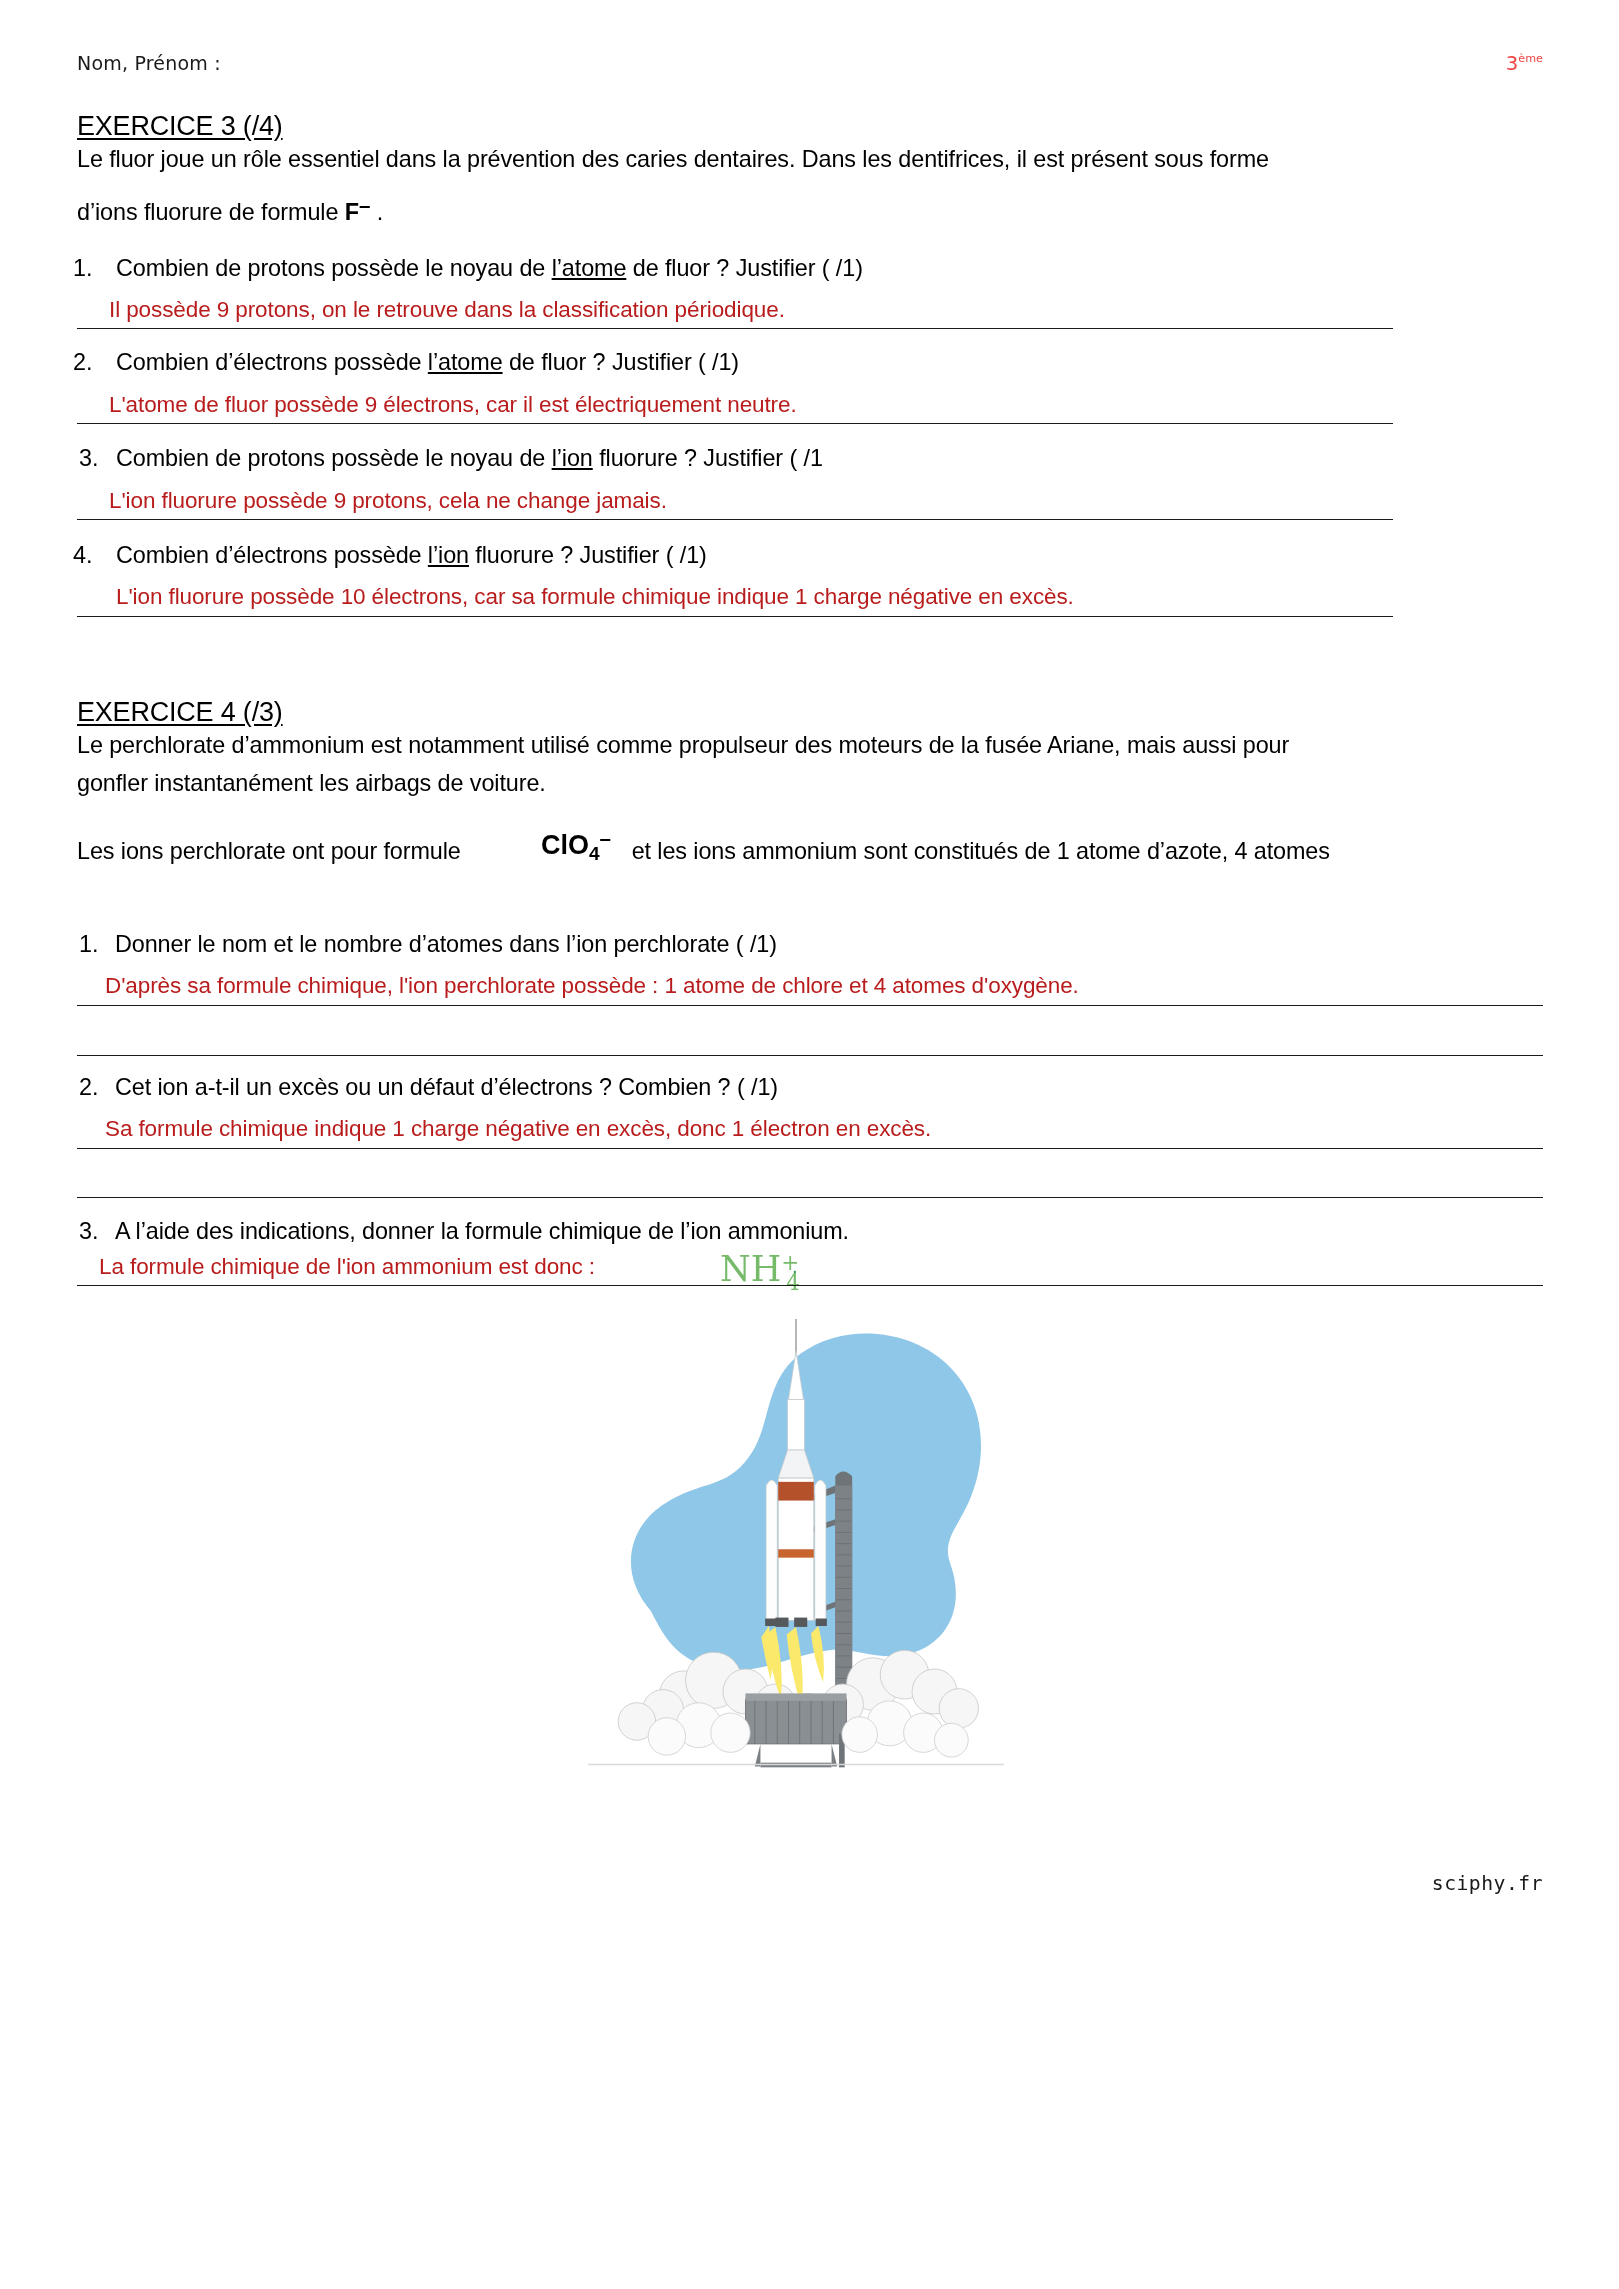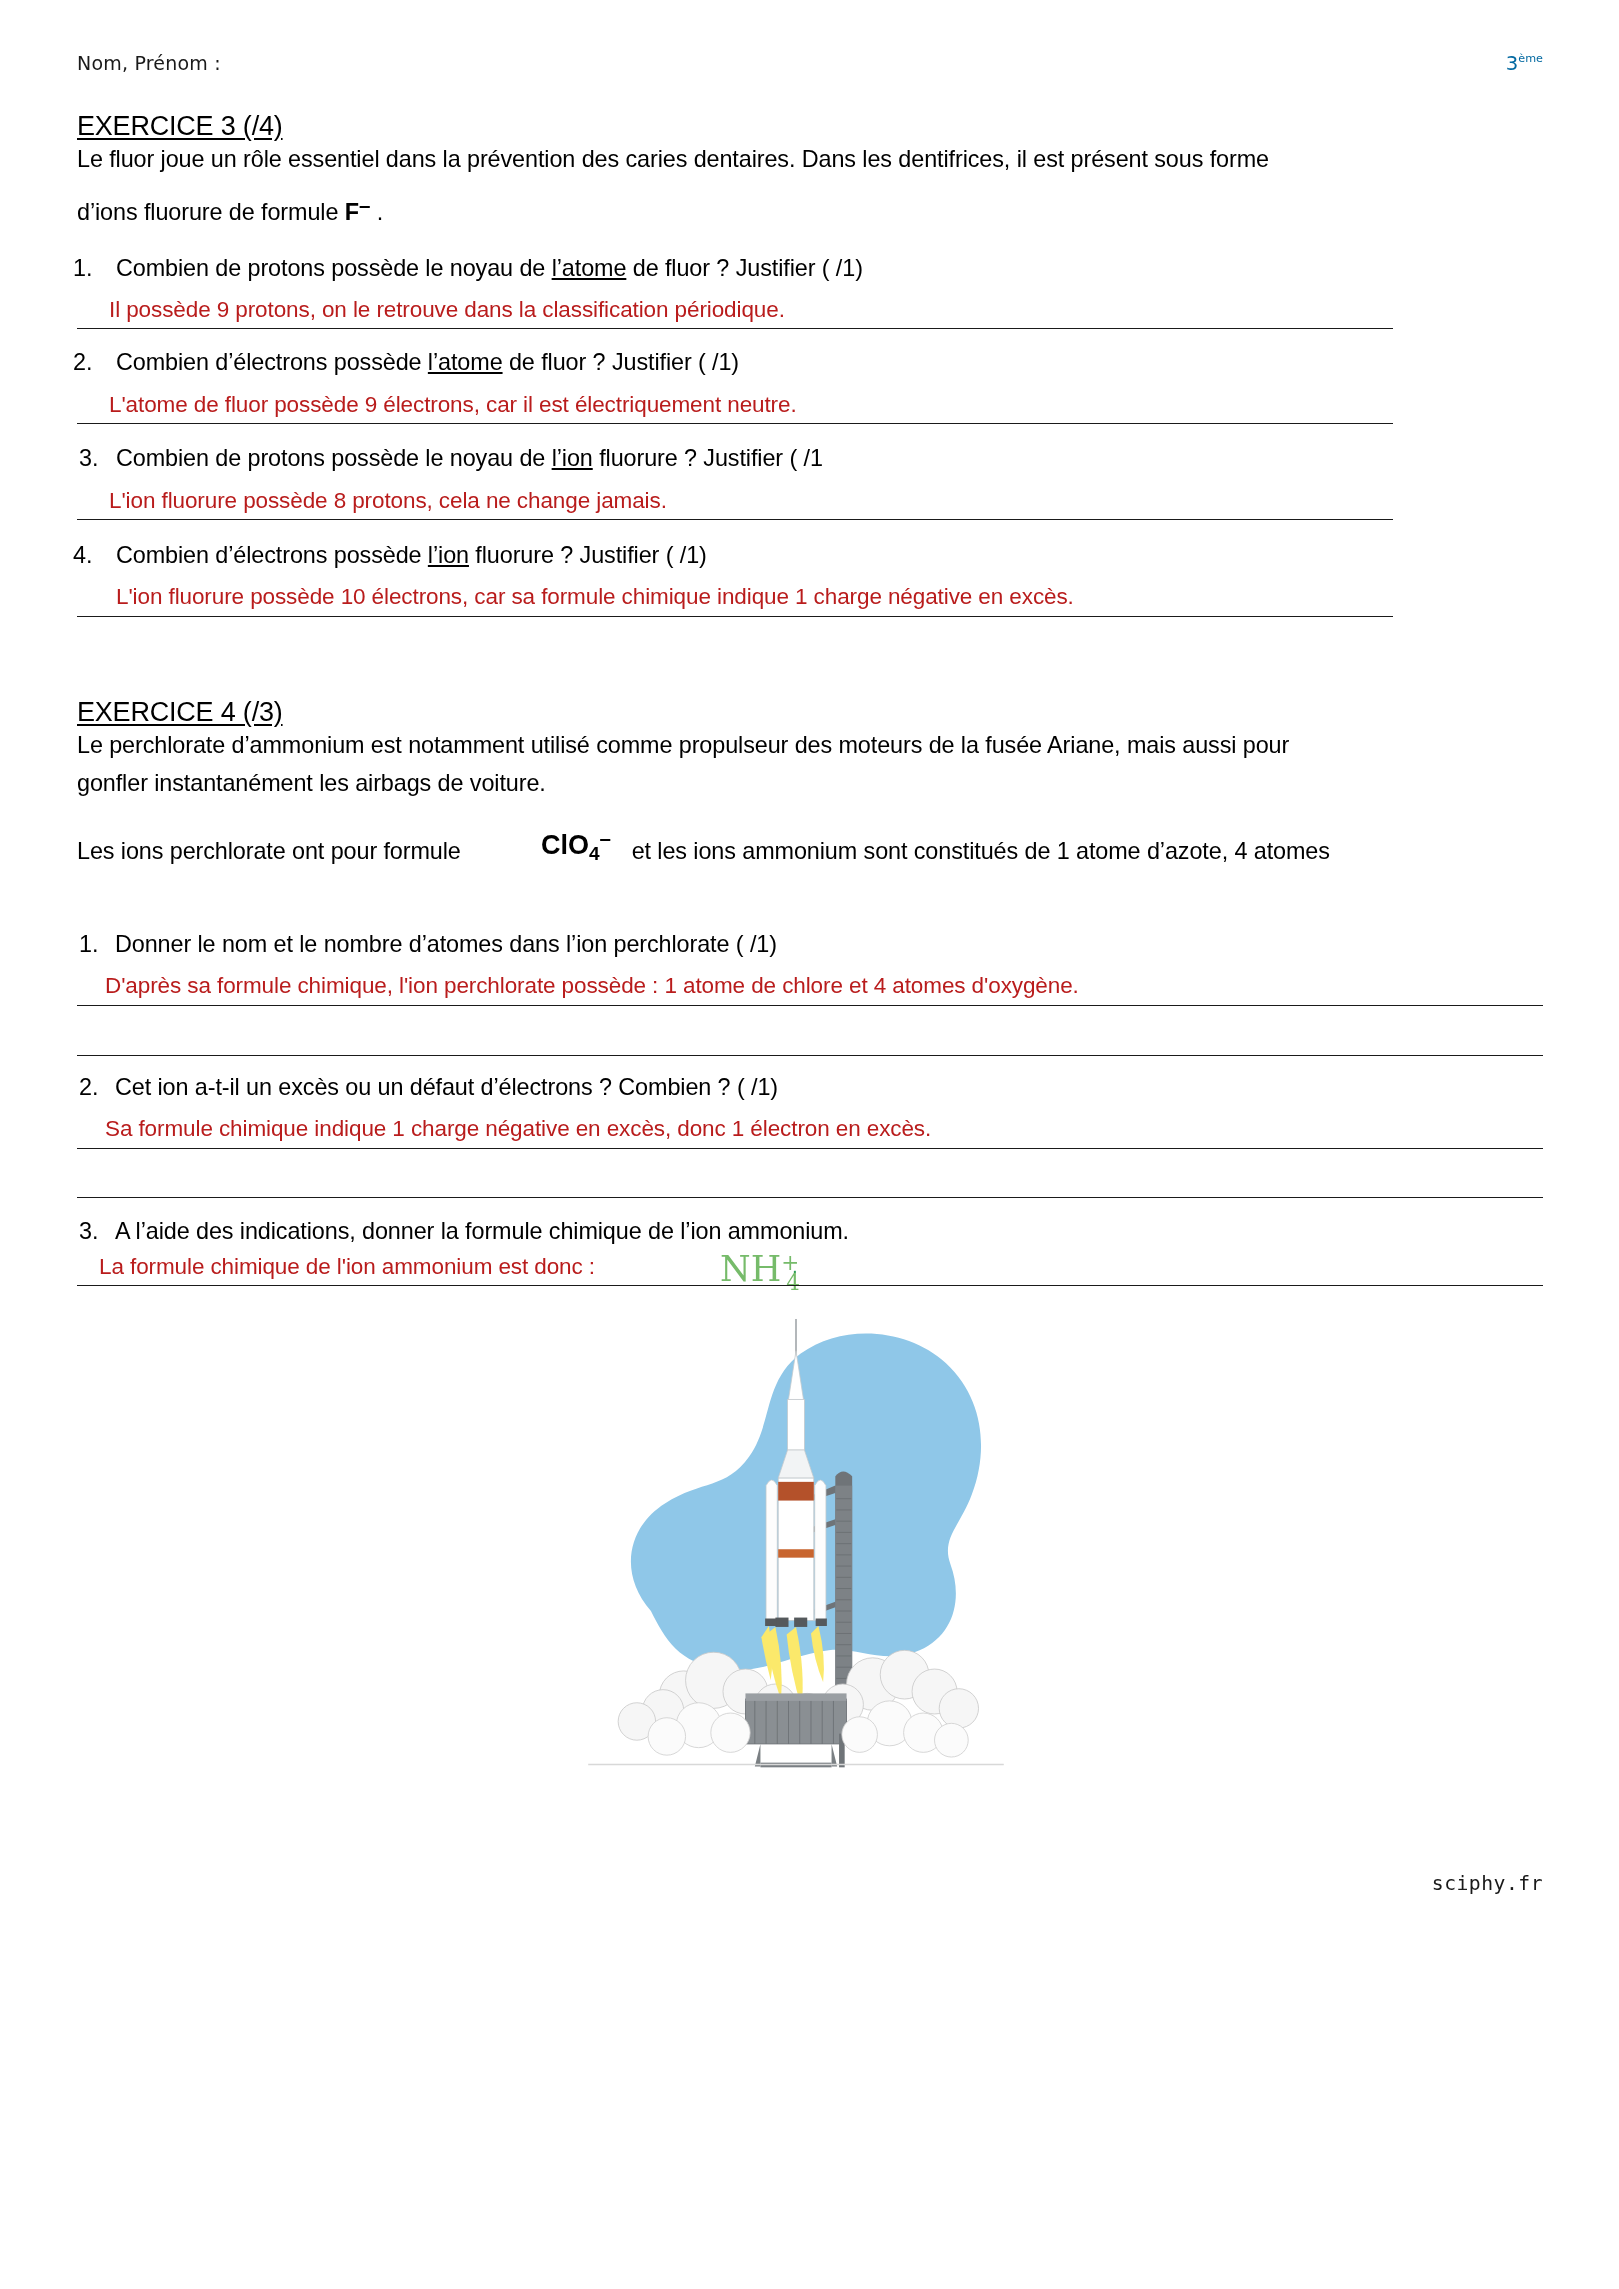--- a/index.html
+++ b/index.html
@@ -28,21 +28,21 @@
     font-size: 19px;
     letter-spacing: 0.2px;
     color: #1a1a1a;
   }
   .hdr-level {
     position: absolute;
     right: 77px;
     top: 52px;
     font-family: "DejaVu Sans", sans-serif;
     font-size: 19.7px;
-    color: #0369a1;
+    color: #ef4444;
   }
   .hdr-level sup {
     font-size: 11.2px;
     vertical-align: super;
   }
 
   
   .abs { position: absolute; }
 
   .ex-title {
@@ -147,21 +147,21 @@
 
   <div class="abs q-line" style="left:73px; top:349px;">
     <span style="display:inline-block; width:43px;">2.</span><span>Combien d’électrons possède </span><u>l’atome</u><span> de fluor ? Justifier (  /1)</span>
   </div>
   <div class="abs answer" style="left:109px; top:392px;">L'atome de fluor possède 9 électrons, car il est électriquement neutre.</div>
   <div class="rule" style="left:77px; top:423px; width:1316px;"></div>
 
   <div class="abs q-line" style="left:79px; top:445px;">
     <span style="display:inline-block; width:37px;">3.</span><span>Combien de protons possède le noyau de </span><u>l’ion</u><span> fluorure ? Justifier (  /1</span>
   </div>
-  <div class="abs answer" style="left:109px; top:488px;">L'ion fluorure possède 8 protons, cela ne change jamais.</div>
+  <div class="abs answer" style="left:109px; top:488px;">L'ion fluorure possède 9 protons, cela ne change jamais.</div>
   <div class="rule" style="left:77px; top:519px; width:1316px;"></div>
 
   <div class="abs q-line" style="left:73px; top:542px;">
     <span style="display:inline-block; width:43px;">4.</span><span>Combien d’électrons possède </span><u>l’ion</u><span> fluorure ? Justifier (  /1)</span>
   </div>
   <div class="abs answer" style="left:116px; top:584px;">L'ion fluorure possède 10 électrons, car sa formule chimique indique 1 charge négative en excès.</div>
   <div class="rule" style="left:77px; top:616px; width:1316px;"></div>
 
   <div class="abs ex-title" style="left:77px; top:697px;">EXERCICE 4 (/3)</div>
 

